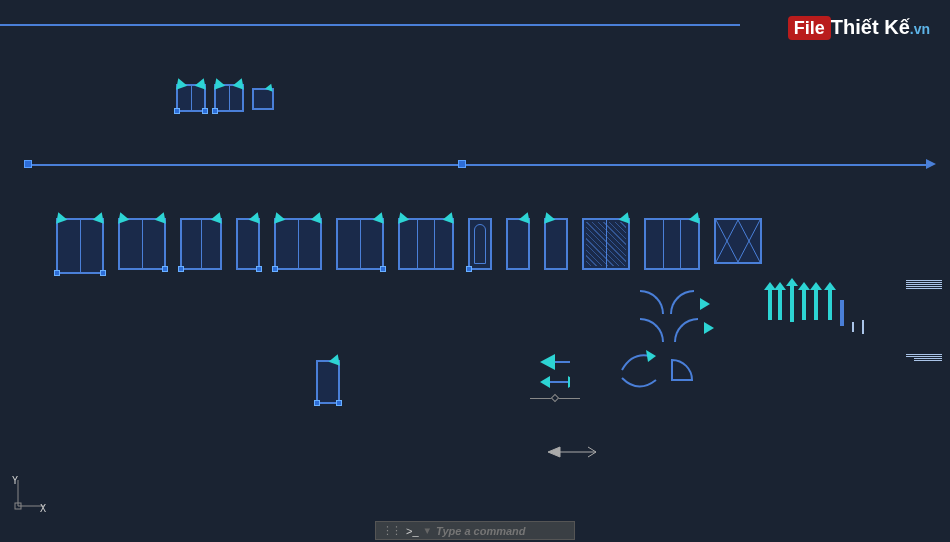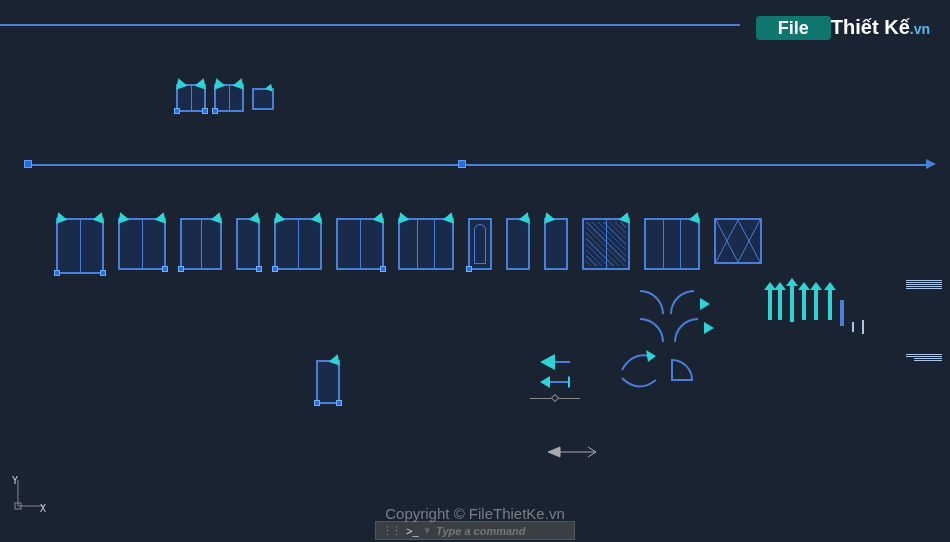--- a/index.html
+++ b/index.html
@@ -15,21 +15,21 @@
     position: absolute;
     inset: 0;
   }
   .logo {
     position: absolute;
     top: 16px;
     right: 20px;
     font-size: 20px;
     font-weight: bold;
   }
-  .logo .file { background: #0f766e; color: #fff; padding: 2px 22px; border-radius: 4px; font-size: 18px;}
+  .logo .file { background: #b91c1c; color: #fff; padding: 2px 6px; border-radius: 4px; font-size: 18px;}
   .logo .thietke { color: #fff; font-weight: bold; }
   .logo .vn { color: #5db4e8; font-size: 14px; }
   .copyright {
     position: absolute;
     bottom: 20px;
     left: 50%;
     transform: translateX(-50%);
     color: #b8b8b8;
     font-size: 15px;
     opacity: 0.6;
@@ -422,21 +422,20 @@
   <div class="ucs-icon">
     <svg width="36" height="36">
       <line x1="6" y1="30" x2="6" y2="4" stroke="#888" stroke-width="1"></line>
       <line x1="6" y1="30" x2="32" y2="30" stroke="#888" stroke-width="1"></line>
       <text x="0" y="8" fill="#ccc" font-size="10">Y</text>
       <text x="28" y="36" fill="#ccc" font-size="10">X</text>
       <rect x="3" y="27" width="6" height="6" fill="none" stroke="#888"></rect>
     </svg>
   </div>
 
-  <div class="copyright">Copyright © FileThietKe.vn</div>
 
   <div class="command-bar">
     <span class="handle">⋮⋮</span>
     <span class="prompt">&gt;_</span>
     <span style="color:#666">▾</span>
     <input type="text" placeholder="Type a command" style="">
   </div>
 
 </div>
 

